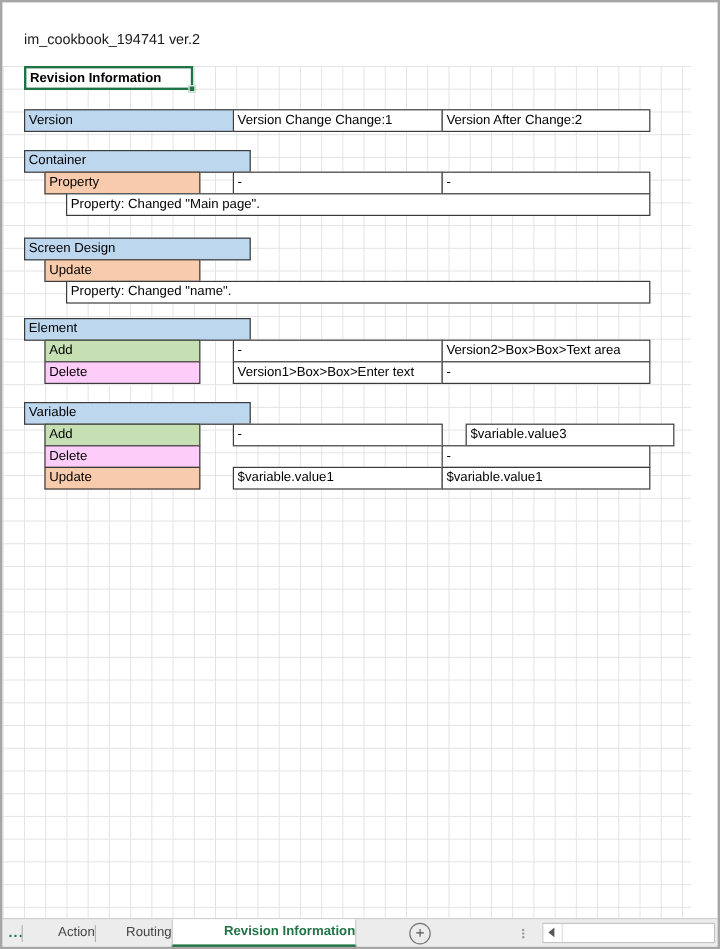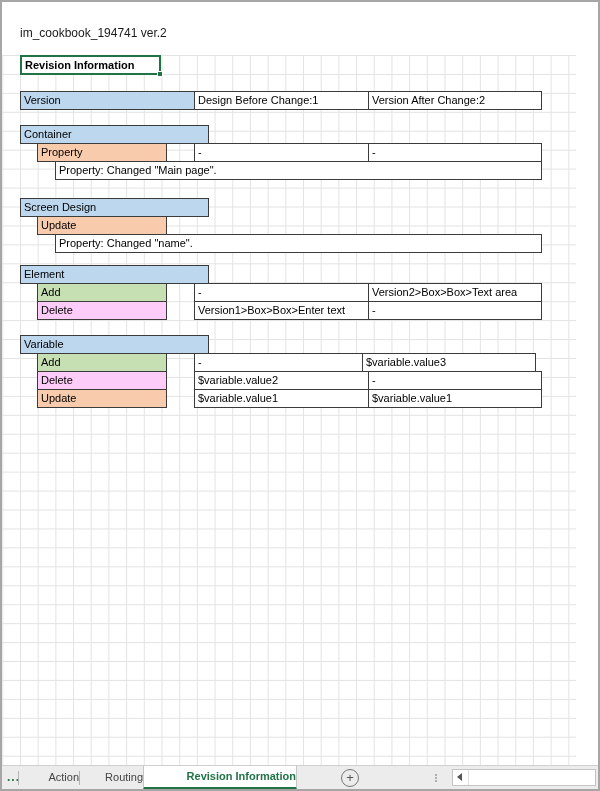--- a/index.html
+++ b/index.html
@@ -74,21 +74,21 @@
 
   <div class="sheet">
 
     <div class="sel-cell" style="left:18px; top:0;">
       <span>Revision Information</span>
       <span class="fill-handle"></span>
     </div>
 
     <div class="row" style="top:36px">
       <div class="cell c-head blue" style="left:18px">Version</div>
-      <div class="cell c-before" style="left:192px">Design Before Change:1</div>
+      <div class="cell c-before" style="left:192px">Version Change Change:1</div>
       <div class="cell c-after" style="left:366px">Version After Change:2</div>
     </div>
 
     <div class="row" style="top:70px">
       <div class="cell c-head blue" style="left:18px">Container</div>
     </div>
     <div class="row" style="top:88px">
       <div class="cell c-label orange" style="left:35px">Property</div>
       <div class="cell c-before" style="left:192px">-</div>
       <div class="cell c-after" style="left:366px">-</div>
@@ -120,25 +120,24 @@
       <div class="cell c-before" style="left:192px">Version1&gt;Box&gt;Box&gt;Enter text</div>
       <div class="cell c-after" style="left:366px">-</div>
     </div>
 
     <div class="row" style="top:280px">
       <div class="cell c-head blue" style="left:18px">Variable</div>
     </div>
     <div class="row" style="top:298px">
       <div class="cell c-label green" style="left:35px">Add</div>
       <div class="cell c-before" style="left:192px">-</div>
-      <div class="cell c-after" style="left:360px">$variable.value3</div>
+      <div class="cell c-after" style="left:386px">$variable.value3</div>
     </div>
     <div class="row" style="top:316px">
       <div class="cell c-label pink" style="left:35px">Delete</div>
-      <div class="cell c-before" style="left:192px">$variable.value2</div>
       <div class="cell c-after" style="left:366px">-</div>
     </div>
     <div class="row" style="top:334px">
       <div class="cell c-label orange" style="left:35px">Update</div>
       <div class="cell c-before" style="left:192px">$variable.value1</div>
       <div class="cell c-after" style="left:366px">$variable.value1</div>
     </div>
 
   </div>
 

